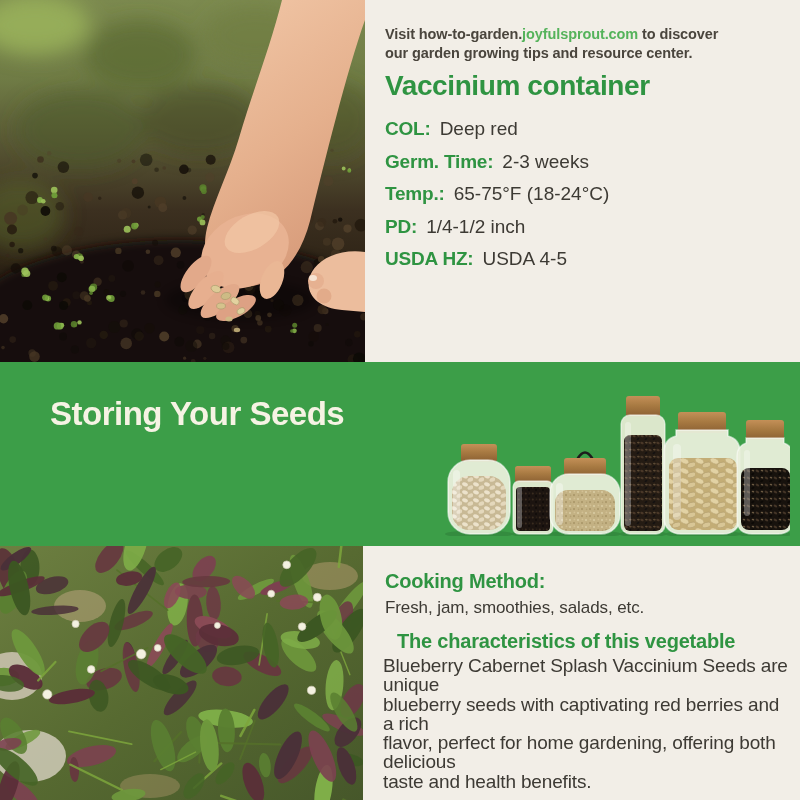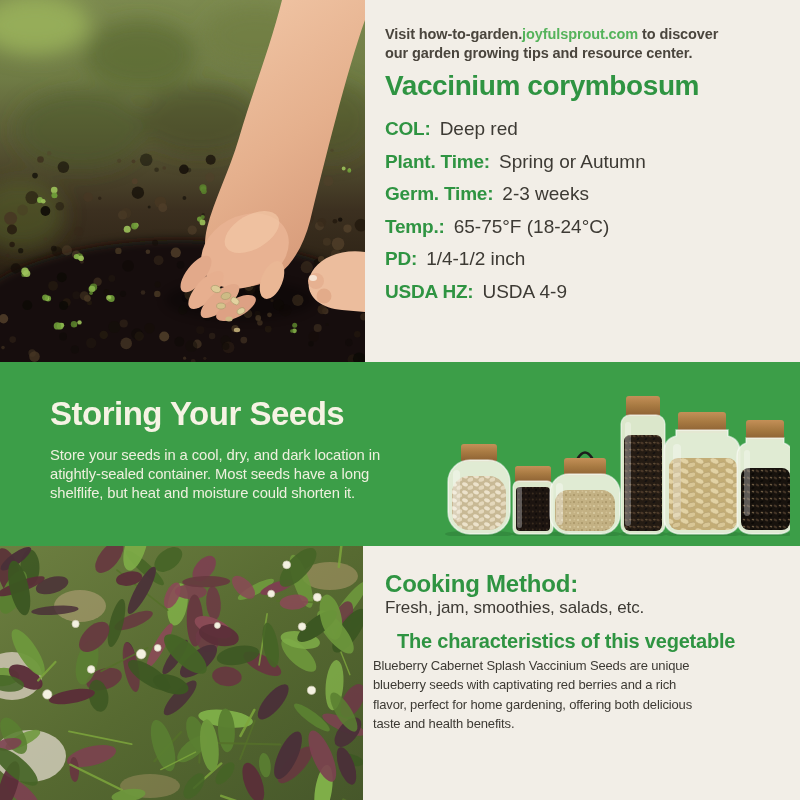--- a/index.html
+++ b/index.html
@@ -27,24 +27,24 @@
   .spec-row .lab{color:var(--heading-green,#2f9442);font-weight:bold;margin-right:9px;letter-spacing:-0.2px;}
 
   
   .band{position:absolute;left:0;top:362px;width:800px;height:232px;background:var(--band-green,#3c9e48);}
   .band-title{position:absolute;left:50px;top:33px;font-size:33px;font-weight:bold;color:var(--band-text,#f6f3e4);letter-spacing:-0.5px;}
   .band-body{position:absolute;left:50px;top:84px;font-size:14.8px;line-height:19px;color:#eef0de;white-space:pre-line;letter-spacing:-0.1px;}
   .jars{position:absolute;right:10px;top:16px;width:350px;height:158px;}
 
   
   .panel-bottom{position:absolute;left:363px;top:546px;width:437px;height:254px;background:var(--cream,#f2eee7);}
-  .cook-title{position:absolute;left:22px;top:24px;font-size:24px;font-weight:bold;color:var(--heading-green,#2f9442);letter-spacing:-0.2px;text-align:right;}
+  .cook-title{position:absolute;left:22px;top:24px;font-size:20px;font-weight:bold;color:var(--heading-green,#2f9442);letter-spacing:-0.2px;text-align:right;}
   .cook-body{position:absolute;left:22px;top:52px;font-size:17px;color:var(--text-dark,#3d3a34);letter-spacing:-0.1px;}
   .char-title{position:absolute;left:22px;top:84px;font-size:20px;font-weight:bold;color:var(--heading-green,#2f9442);letter-spacing:-0.2px;margin-left:12px;}
-  .char-body{position:absolute;left:10px;top:110px;width:406px;font-size:13px;line-height:19.3px;color:var(--text-dark,#3d3a34);white-space:pre-line;letter-spacing:-0.15px;}
+  .char-body{position:absolute;left:20px;top:110px;width:406px;font-size:19px;line-height:19.3px;color:var(--text-dark,#3d3a34);white-space:pre-line;letter-spacing:-0.15px;}
 </style>
 </head>
 <body>
 
 <div class="poster">
 
   <div class="photo-top" role="img" aria-label="Hand sowing seeds into dark garden soil">
     <svg width="365" height="362" viewBox="0 0 365 362">
       <defs>
         <linearGradient id="bgTop" x1="0" y1="0" x2="0" y2="1">
@@ -332,36 +332,32 @@
         <ellipse cx="313" cy="278" rx="4" ry="3" fill="#f6e3d2"></ellipse>
       </g>
     </svg>
   </div>
 
   <div class="panel-top">
     <div class="intro">
       <div><span>Visit how-to-garden.</span><span class="link">joyfulsprout.com</span><span> to discover</span></div>
       <div>our garden growing tips and resource center.</div>
     </div>
-    <div class="plant-title">Vaccinium corymbosum</div>
+    <div class="plant-title">Vaccinium container</div>
     <div class="specs">
       <div class="spec-row"><span class="lab">COL:</span><span class="val">Deep red</span></div>
-      <div class="spec-row"><span class="lab">Plant. Time:</span><span class="val">Spring or Autumn</span></div>
       <div class="spec-row"><span class="lab">Germ. Time:</span><span class="val">2-3 weeks</span></div>
       <div class="spec-row"><span class="lab">Temp.:</span><span class="val">65-75°F (18-24°C)</span></div>
       <div class="spec-row"><span class="lab">PD:</span><span class="val">1/4-1/2 inch</span></div>
-      <div class="spec-row"><span class="lab">USDA HZ:</span><span class="val">USDA 4-9</span></div>
+      <div class="spec-row"><span class="lab">USDA HZ:</span><span class="val">USDA 4-5</span></div>
     </div>
   </div>
 
   <div class="band">
     <div class="band-title">Storing Your Seeds</div>
-    <div class="band-body">Store your seeds in a cool, dry, and dark location in
-atightly-sealed container. Most seeds have a long
-shelflife, but heat and moisture could shorten it.</div>
     <div class="jars" role="img" aria-label="Six corked glass jars filled with assorted seeds">
       <svg width="350" height="158" viewBox="0 0 350 158">
         <defs>
           <linearGradient id="corkG" x1="0" y1="0" x2="0" y2="1">
             <stop offset="0" stop-color="#c49058"></stop>
               <stop offset="0.45" stop-color="#a87a42"></stop>
               <stop offset="1" stop-color="#8a5f32"></stop>
           </linearGradient>
           <pattern id="p-beans" width="11" height="8" patternUnits="userSpaceOnUse">
             <rect width="11" height="8" fill="#c8b995"></rect>

